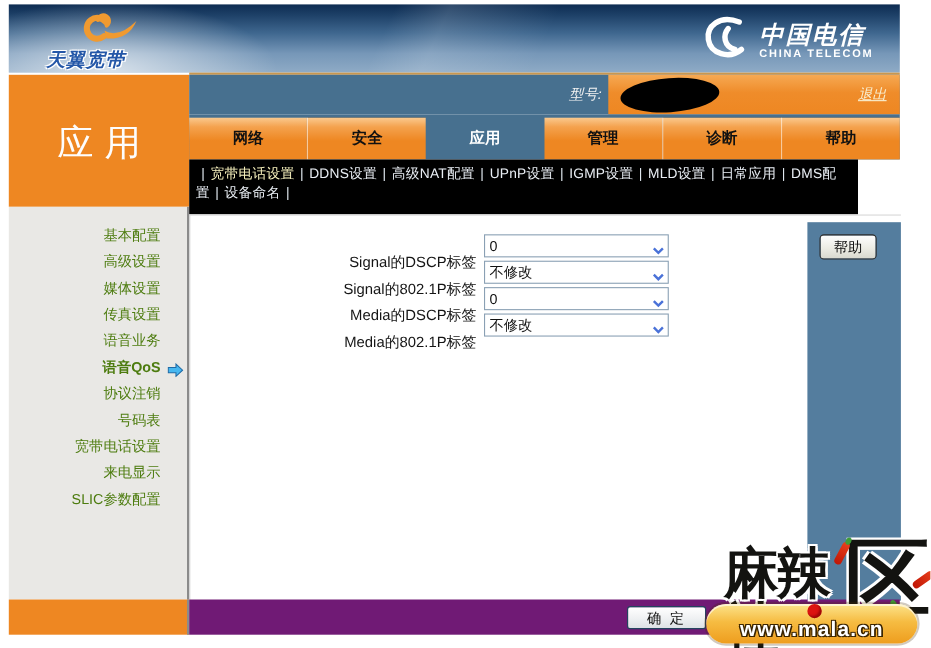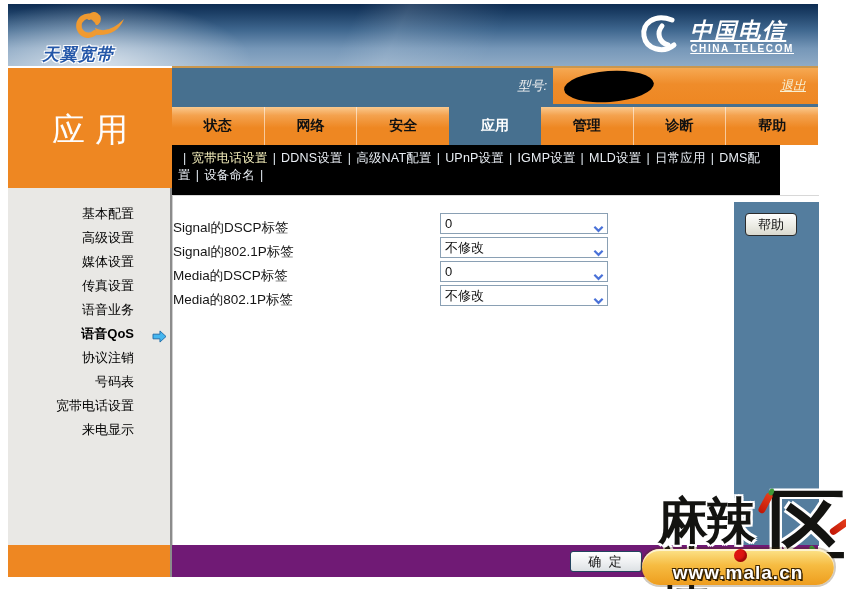--- a/index.html
+++ b/index.html
@@ -11,36 +11,36 @@
   .hdr{position:absolute;left:0;top:0;width:810px;height:62px;
        background:
          radial-gradient(ellipse 220px 90px at 90px 60px, rgba(255,255,255,.65), rgba(255,255,255,0) 70%),
          linear-gradient(115deg, rgba(255,255,255,0) 42%, rgba(255,255,255,.14) 48%, rgba(255,255,255,0) 60%),
          linear-gradient(180deg,#0d2c52 0%,#1e4168 16%,#3f678f 42%,#7697b8 72%,#8fabc6 100%);}
   .tyy-logo{position:absolute;left:28px;top:1px;width:120px;height:60px;}
   .tyy-swirl{position:absolute;left:30px;top:2px;}
   .tyy-text{position:absolute;left:6px;top:38px;width:110px;font-size:17px;font-weight:bold;
             font-style:italic;color:#2457a8;letter-spacing:1px;
             text-shadow:1px 1px 0 #fff,-1px -1px 0 #fff,1px -1px 0 #fff,-1px 1px 0 #fff;}
-  .ct-logo{position:absolute;right:24px;top:8px;display:flex;align-items:center;gap:8px;color:#fff;text-decoration:underline;}
+  .ct-logo{position:absolute;right:24px;top:8px;display:flex;align-items:center;gap:8px;color:#fff;}
   .ct-texts{display:flex;flex-direction:column;line-height:1.05;}
   .ct-cn{font-size:22px;font-weight:bold;letter-spacing:2px;font-style:italic;}
   .ct-en{font-size:10px;font-weight:bold;letter-spacing:1.6px;margin-top:2px;}
 
   .tanline{position:absolute;left:164px;top:62px;width:646px;height:2px;background:#c9974f;}
 
   
   .app-block{position:absolute;left:0;top:64px;width:164px;height:120px;background:#ee8722;}
   .app-title{position:absolute;left:0;top:40px;width:100%;text-align:center;color:#fdfdfd;
              font-size:33px;letter-spacing:10px;text-indent:10px;}
   .sidebar{position:absolute;left:0;top:184px;width:162px;height:357px;background:#e9e8e5;
            border-right:2px solid #8b8b8b;}
   .menu{list-style:none;margin:0;padding:14px 0 0 0;}
   .menu li{position:relative;height:24px;line-height:24px;text-align:right;
-           padding-right:36px;font-size:13px;color:#000000;cursor:pointer;}
+           padding-right:24px;font-size:13px;color:#4d7c0f;cursor:pointer;}
   .menu li.active{font-weight:bold;}
   .menu li.active .arrow{position:absolute;right:3px;top:5px;}
   .left-bottom{position:absolute;left:0;top:541px;width:162px;height:32px;background:#ee8722;
                border-right:2px solid #8b8b8b;}
 
   
   .modelbar{position:absolute;left:164px;top:64px;width:646px;height:36px;background:#47708f;font-style:italic;}
   .model-orange{position:absolute;left:381px;top:0;width:265px;height:36px;
                 background:linear-gradient(180deg,#f6a953 0%,#ef8c2a 45%,#ee8722 100%);}
   .model-label{position:absolute;left:255px;top:0;width:120px;text-align:right;color:#f2f2f2;
@@ -66,21 +66,21 @@
           font-size:12.5px;color:#e9eef4;padding:0;}
   .subnav-inner{padding:5px 4px 0 6px;letter-spacing:.2px;}
   .subnav .pipe{margin:0 5px;color:#dfe7ee;}
   .subnav .lnk{cursor:pointer;}
   .subnav .lnk.first{color:#f8f2be;}
 
   
   .content{position:absolute;left:164px;top:191px;width:646px;height:350px;background:#fff;
            border-top:1px solid #d8d8d8;border-left:1px solid #cfcfcf;}
   .frow{position:absolute;left:0;height:22px;}
-  .frow label{position:absolute;left:0;top:4px;width:260px;text-align:left;font-size:13.5px;
+  .frow label{position:absolute;left:0;top:15px;width:260px;text-align:right;font-size:13.5px;
               color:#151515;line-height:22px;}
   .sel-wrap{position:absolute;left:267px;top:0;width:168px;height:21px;}
   .sel-wrap select{width:168px;height:21px;font-size:13px;font-family:inherit;color:#111;
                    border:1px solid #8aa0b4;background:#fff;-webkit-appearance:none;
                    appearance:none;padding:0 18px 0 4px;border-radius:0;}
   .sel-arrow{position:absolute;right:4px;top:6px;pointer-events:none;}
 
   .help-strip{position:absolute;left:561px;top:6px;width:85px;height:344px;background:#547d9e;}
   .help-btn{position:absolute;left:11px;top:11px;width:52px;height:23px;font-size:13px;
             font-family:inherit;color:#111;border:1px solid #2b2b2b;border-radius:4px;
@@ -165,34 +165,34 @@
           <span class="arrow">
             <svg width="15" height="13" viewBox="0 0 16 14">
               <path d="M1 4.5 h7.5 V1 l6.5 6 -6.5 6 V9.5 H1 z" fill="#46b7f0" stroke="#1f6ba6" stroke-width="1"></path>
             </svg>
           </span>
         </li>
         <li>协议注销</li>
         <li>号码表</li>
         <li>宽带电话设置</li>
         <li>来电显示</li>
+        <li>SLIC参数配置</li>
       </ul>
     </div>
     <div class="left-bottom"></div>
 
     <div class="modelbar">
       <div class="model-label">型号:</div>
       <div class="model-orange">
         <div class="model-redact"></div>
         <span class="logout">退出</span>
       </div>
     </div>
 
     <div class="tabrow">
-      <div class="tab">状态</div>
       <div class="tab">网络</div>
       <div class="tab">安全</div>
       <div class="tab active">应用</div>
       <div class="tab">管理</div>
       <div class="tab">诊断</div>
       <div class="tab">帮助</div>
     </div>
 
     <div class="subnav">
       <div class="subnav-inner">

